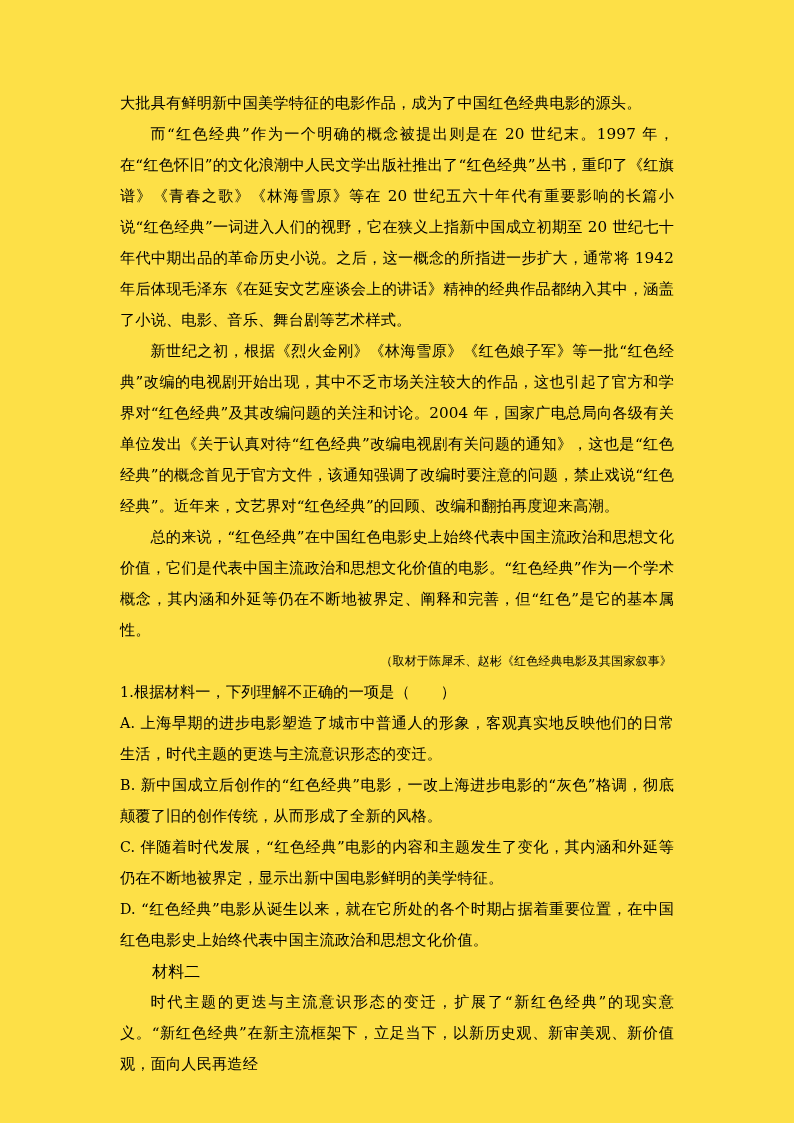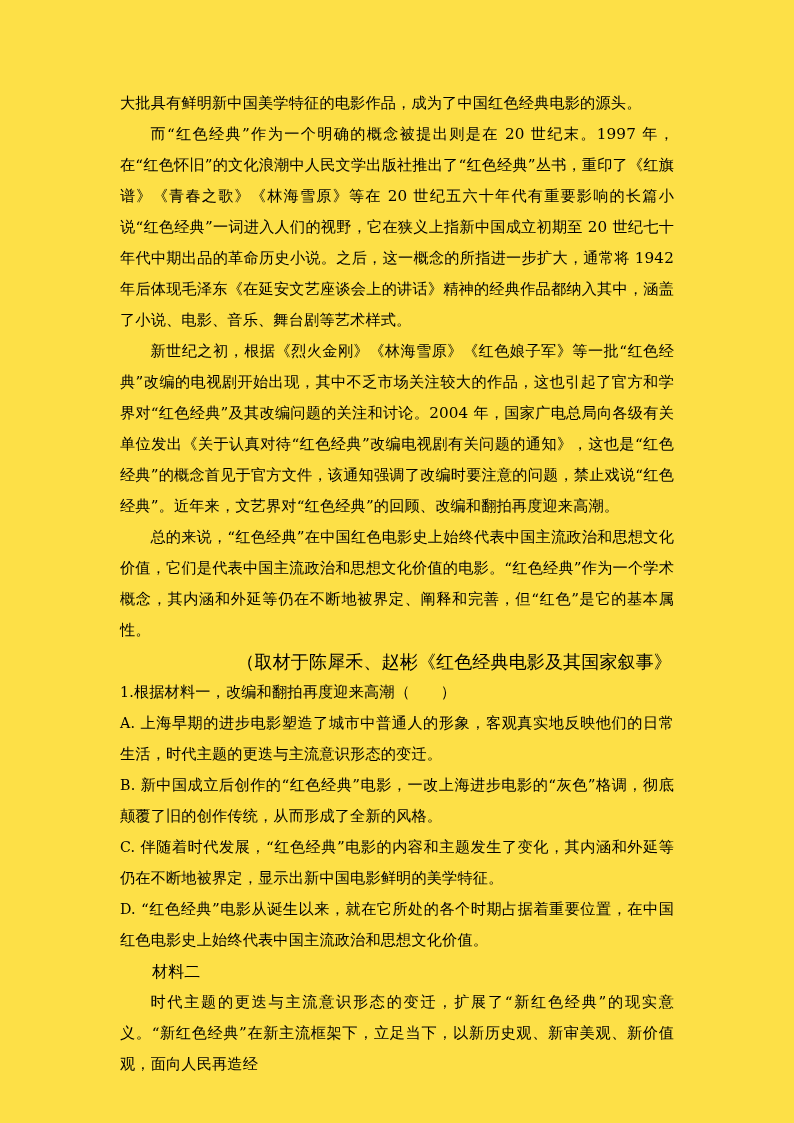--- a/index.html
+++ b/index.html
@@ -35,21 +35,21 @@
     margin: 0;
     letter-spacing: 0.15px;
     word-break: break-all;
     font-family: "DejaVu Serif", "Liberation Serif", serif;
   }
   .para.indent {
     text-indent: 2em;
   }
   
   .attribution {
-    font-size: 18px;
+    font-size: 12px;
     line-height: 31px;
     text-align: right;
     margin: 0;
     letter-spacing: 0.15px;
     font-family: "DejaVu Serif", "Liberation Serif", serif;
     padding-right: 2px;
   }
   
   .question {
     font-size: 15.2px;
@@ -95,21 +95,21 @@
     <p class="para">大批具有鲜明新中国美学特征的电影作品，成为了中国红色经典电影的源头。</p>
 
     <p class="para indent">而“红色经典”作为一个明确的概念被提出则是在 20 世纪末。1997 年，在“红色怀旧”的文化浪潮中人民文学出版社推出了“红色经典”丛书，重印了《红旗谱》《青春之歌》《林海雪原》等在 20 世纪五六十年代有重要影响的长篇小说“红色经典”一词进入人们的视野，它在狭义上指新中国成立初期至 20 世纪七十年代中期出品的革命历史小说。之后，这一概念的所指进一步扩大，通常将 1942 年后体现毛泽东《在延安文艺座谈会上的讲话》精神的经典作品都纳入其中，涵盖了小说、电影、音乐、舞台剧等艺术样式。</p>
 
     <p class="para indent">新世纪之初，根据《烈火金刚》《林海雪原》《红色娘子军》等一批“红色经典”改编的电视剧开始出现，其中不乏市场关注较大的作品，这也引起了官方和学界对“红色经典”及其改编问题的关注和讨论。2004 年，国家广电总局向各级有关单位发出《关于认真对待“红色经典”改编电视剧有关问题的通知》，这也是“红色经典”的概念首见于官方文件，该通知强调了改编时要注意的问题，禁止戏说“红色经典”。近年来，文艺界对“红色经典”的回顾、改编和翻拍再度迎来高潮。</p>
 
     <p class="para indent">总的来说，“红色经典”在中国红色电影史上始终代表中国主流政治和思想文化价值，它们是代表中国主流政治和思想文化价值的电影。“红色经典”作为一个学术概念，其内涵和外延等仍在不断地被界定、阐释和完善，但“红色”是它的基本属性。</p>
 
     <p class="attribution">（取材于陈犀禾、赵彬《红色经典电影及其国家叙事》</p>
 
-    <p class="question"><span class="lat">1.</span><span>根据材料一，改编和翻拍再度迎来高潮（　　）</span></p>
+    <p class="question"><span class="lat">1.</span><span>根据材料一，下列理解不正确的一项是（　　）</span></p>
 
     <p class="option"><span class="lat">A.</span>&nbsp;<span>上海早期的进步电影塑造了城市中普通人的形象，客观真实地反映他们的日常生活，时代主题的更迭与主流意识形态的变迁。</span></p>
 
     <p class="option"><span class="lat">B.</span>&nbsp;<span>新中国成立后创作的“红色经典”电影，一改上海进步电影的“灰色”格调，彻底颠覆了旧的创作传统，从而形成了全新的风格。</span></p>
 
     <p class="option"><span class="lat">C.</span>&nbsp;<span>伴随着时代发展，“红色经典”电影的内容和主题发生了变化，其内涵和外延等仍在不断地被界定，显示出新中国电影鲜明的美学特征。</span></p>
 
     <p class="option"><span class="lat">D.</span>&nbsp;<span>“红色经典”电影从诞生以来，就在它所处的各个时期占据着重要位置，在中国红色电影史上始终代表中国主流政治和思想文化价值。</span></p>
 
 

